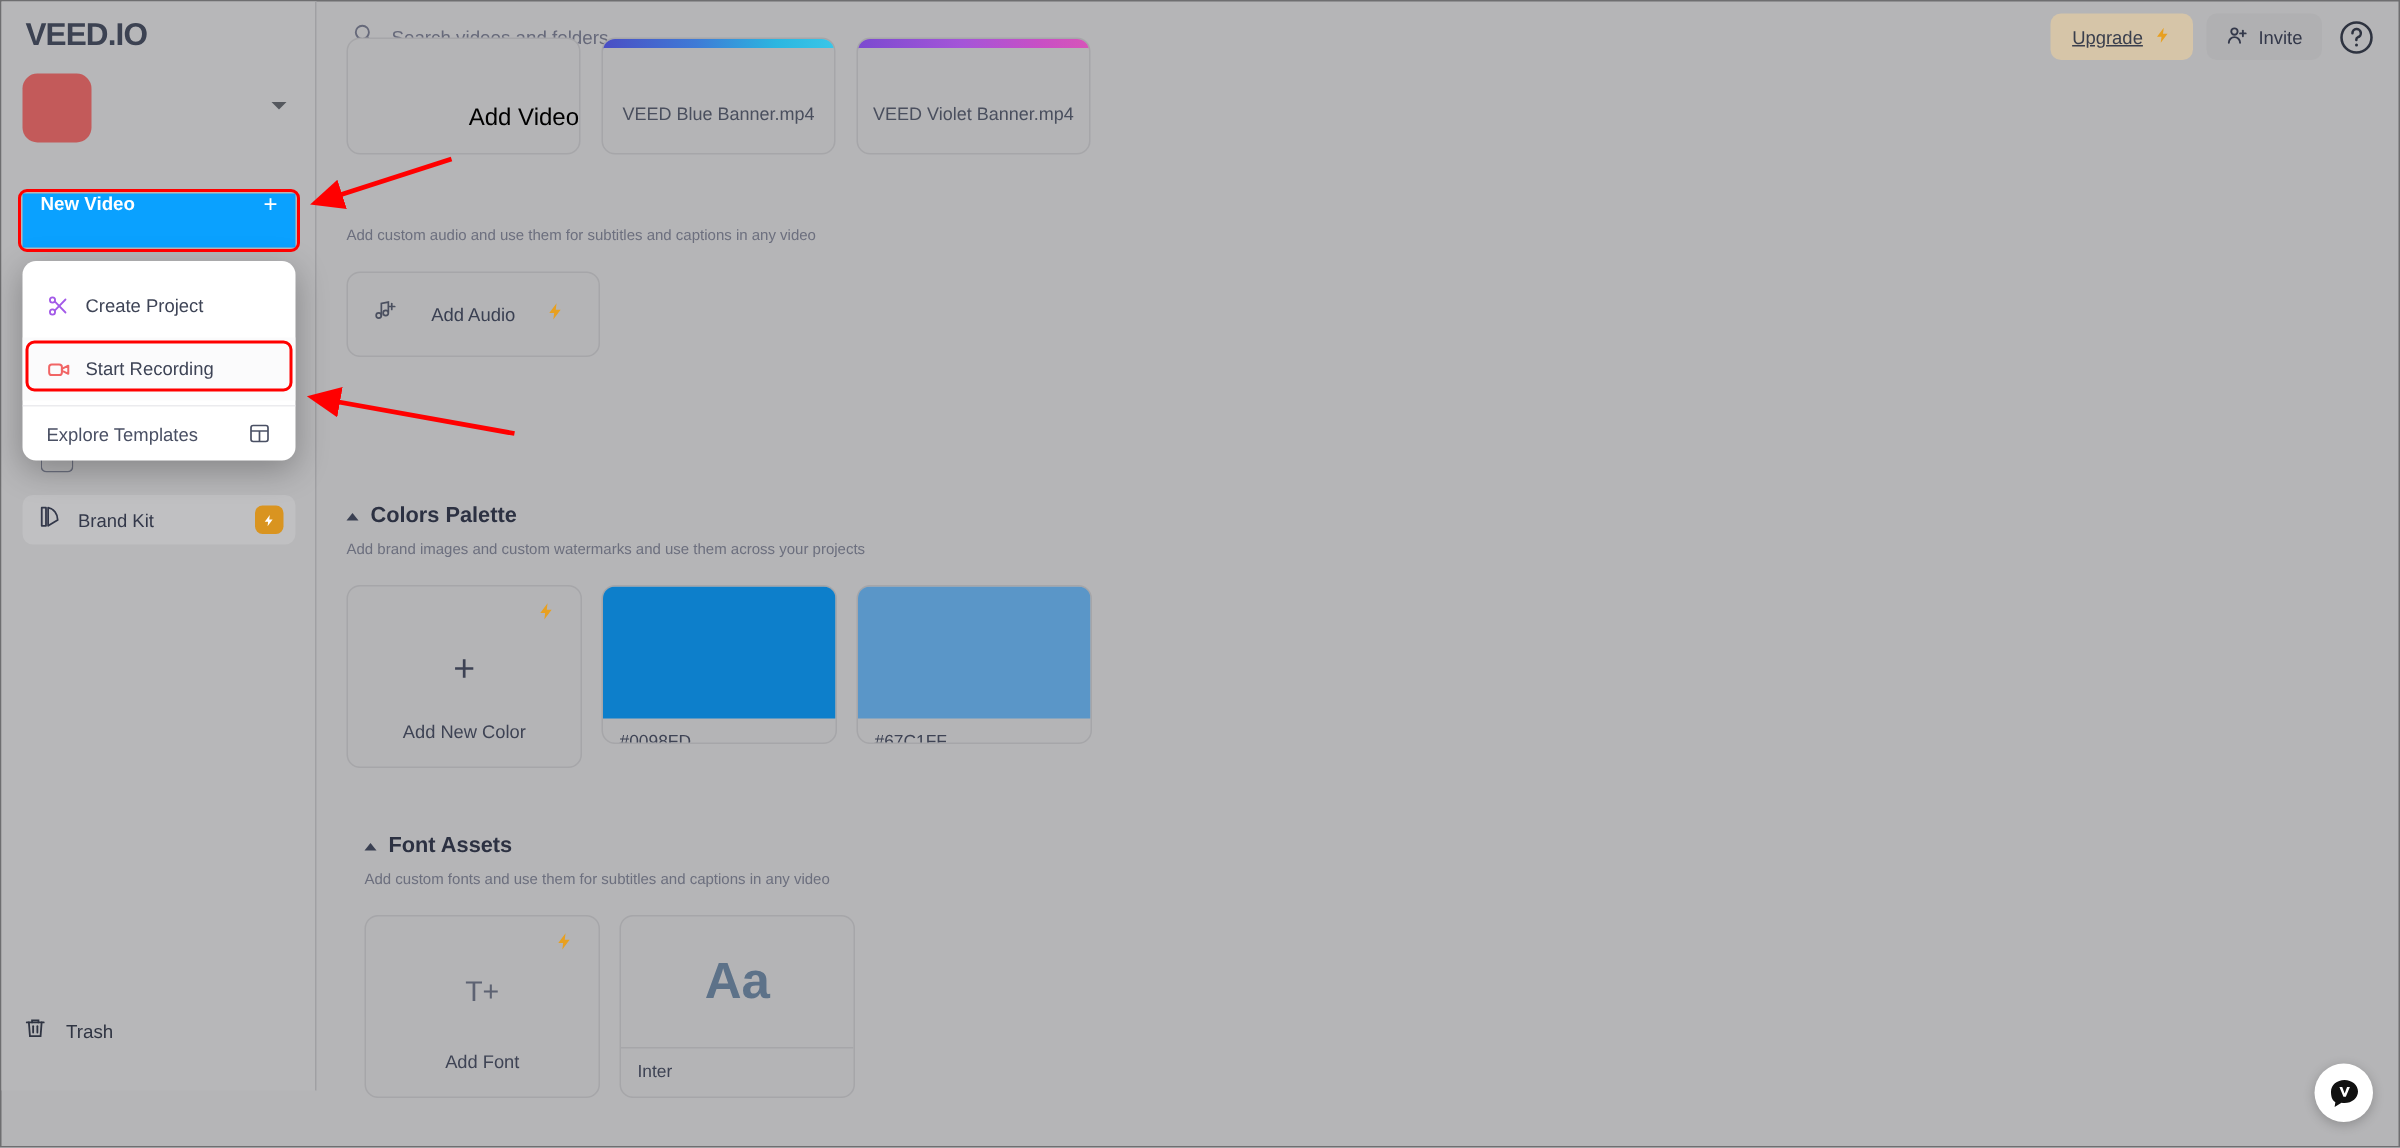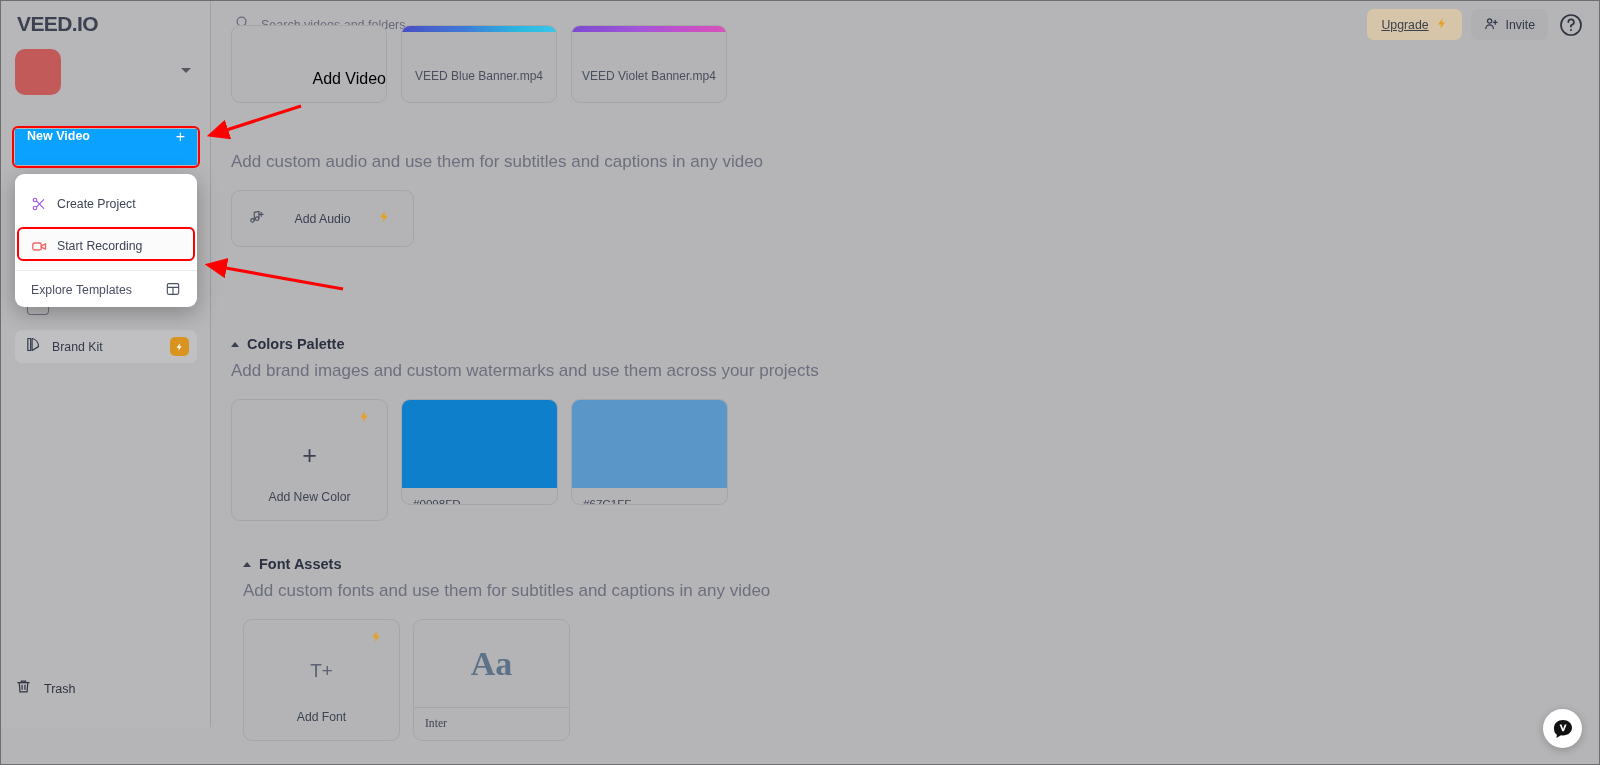--- a/index.html
+++ b/index.html
@@ -172,21 +172,21 @@
   .section-title {
     display: flex; align-items: center; gap: 8px;
     font-size: 14.5px; font-weight: 700; color: #2c3142;
   }
   .caret-up {
     width:0;height:0;
     border-left:4.5px solid transparent;
     border-right:4.5px solid transparent;
     border-bottom:5px solid #3a4052;
   }
-  .section-sub { font-size: 17px; color: #6c6f7e; margin-top: 9px; }
+  .section-sub { font-size: 10px; color: #6c6f7e; margin-top: 9px; }
 
   .card {
     background: #b4b4b6;
     border: 1px solid #a6a6a9;
     border-radius: 9px;
   }
 
   
   #video-row { position: absolute; left: 19px; top: -23px; display: flex; gap: 14px; }
   .video-card {
@@ -205,21 +205,21 @@
     text-align:center; font-size: 12px; color: #4a4f5e;
   }
   .vc-thumb { height: 32px; width: 100%; }
   .thumb-blue  { background: linear-gradient(90deg,#4a4ec4 0%, #3f7ad6 40%, #2bb6e0 75%, #39c6e8 100%); }
   .thumb-violet{ background: linear-gradient(90deg,#7b4ad0 0%, #a455d8 45%, #c94fc4 80%, #d655b9 100%); }
   .thumb-fade { position:absolute; left:0; right:0; top:6px; height:26px; background:#b4b4b6; }
 
   
   #audio-section { position: absolute; left: 19px; top: 95px; }
   #add-audio-card {
-    width: 183px; height: 57px;
+    width: 169px; height: 57px;
     margin-top: 18px;
     display: flex; align-items: center;
     padding: 0 16px; gap: 0;
     position: relative;
     cursor: pointer;
   }
   #add-audio-card .aa-label {
     position: absolute; left: 0; right: 0; text-align:center;
     font-size: 12.3px; color: #3a4052; font-weight: 500;
   }
@@ -256,21 +256,21 @@
     position: relative;
     display:flex; align-items:center; justify-content:center;
     cursor: pointer;
   }
   #add-font-card .af-icon { font-size: 19px; color:#5d6272; margin-top:-18px; }
   #add-font-card .af-label { position:absolute; bottom: 16px; left:0; right:0; text-align:center; font-size: 12.2px; color:#3e4354; }
   #add-font-card .af-bolt { position:absolute; right: 16px; top: 8px; }
   #font-sample-card {
     width: 157px; height: 122px;
     border: 1px solid #a6a6a9; border-radius: 9px;
-    background: #b4b4b6; overflow:hidden; cursor:pointer;font-family:Liberation Serif, serif;
+    background: #b4b4b6; overflow:hidden; cursor:pointer;
   }
   #font-sample-card .fs-preview {
     height: 88px; display:flex; align-items:center; justify-content:center;
     font-size: 34px; font-weight: 700; color: #5d7289;
     border-bottom: 1px solid #a6a6a9;
   }
   #font-sample-card .fs-name { font-size: 11.6px; color:#3e4354; padding: 9px 0 0 11px; }
 
   
   #chat-bubble {

